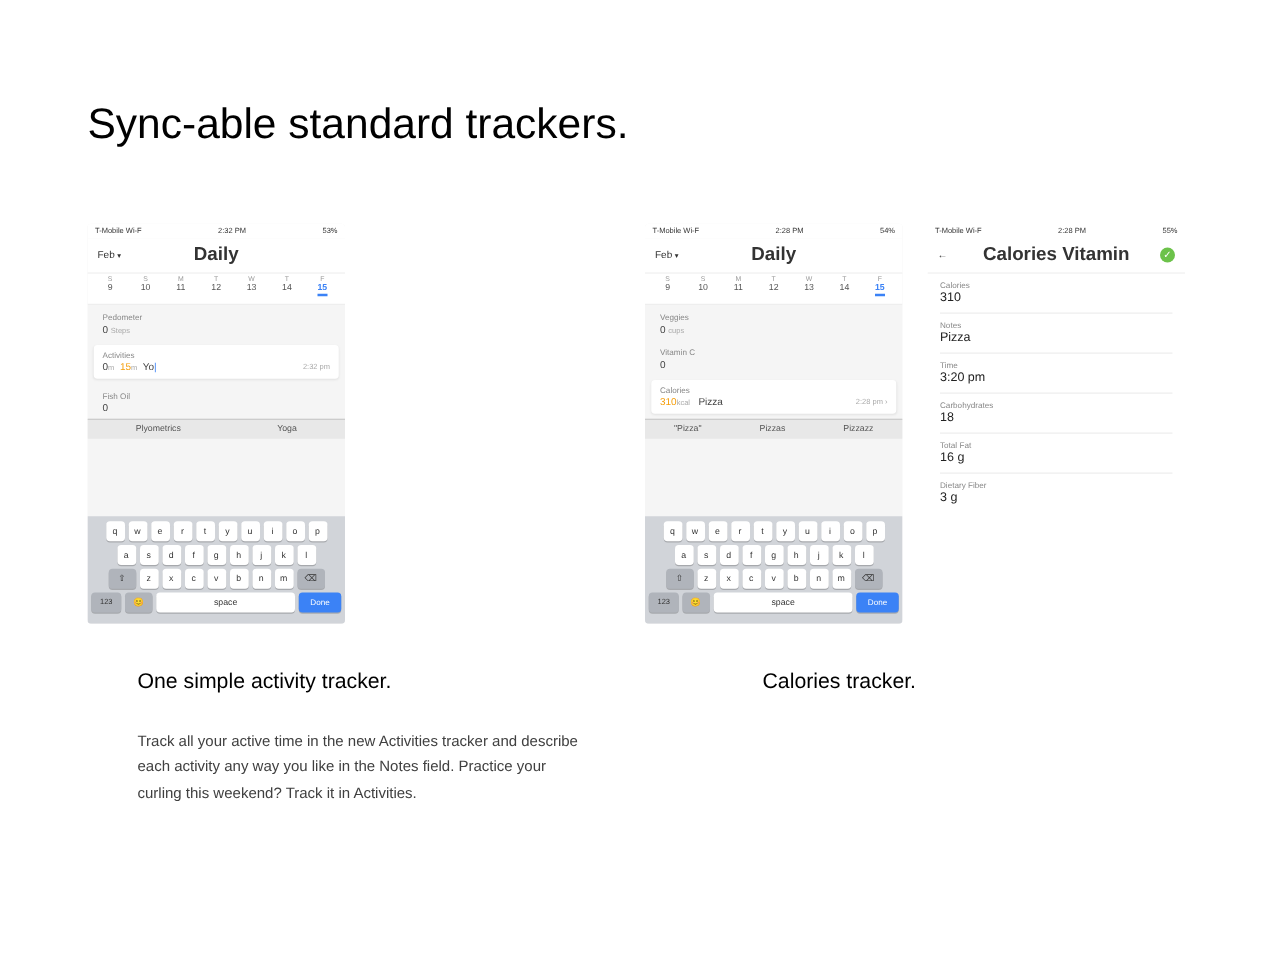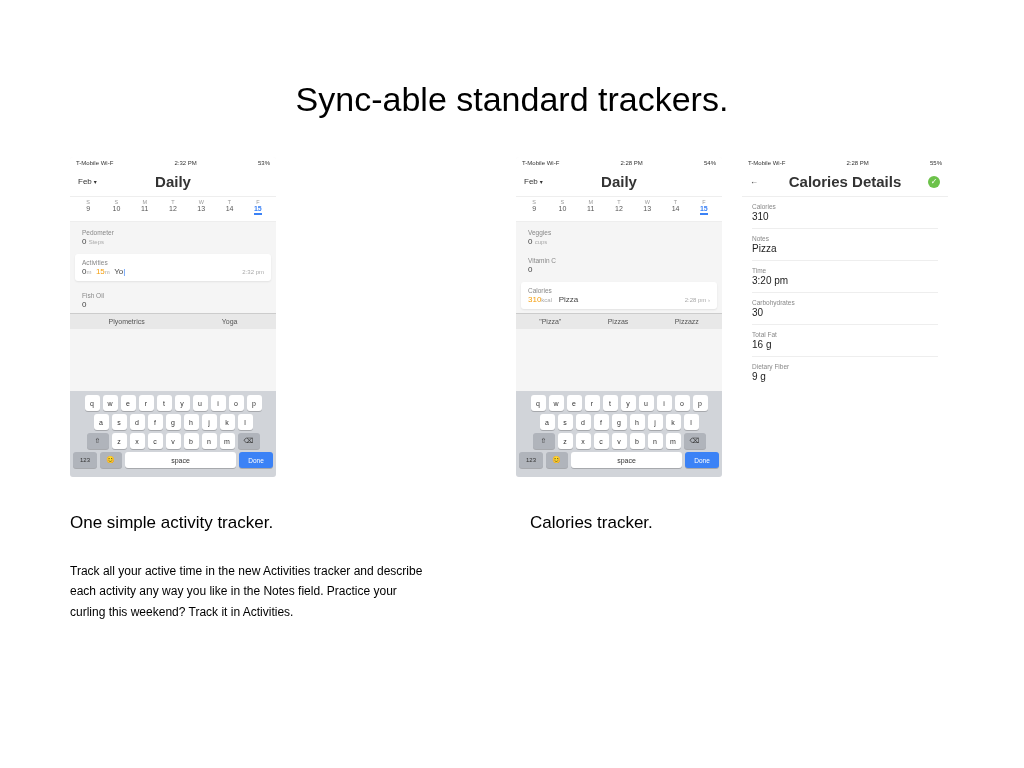--- a/index.html
+++ b/index.html
@@ -8,22 +8,21 @@
     background: #fff;
     font-family: Arial, Helvetica, sans-serif;
     width: 1024px;
     height: 768px;
     padding: 80px 70px 0 70px;
     color: #000;
   }
   .page-title {
     font-size: 34px;
     font-weight: 400;
-    margin: 0 0 38px 0;
-    text-align: center;
+    margin: 0 0 60px 0;
   }
   .phones-row {
     display: flex;
     gap: 20px;
     margin-bottom: 36px;
   }
   .phone {
     width: 206px;
     height: 320px;
     background: #f5f5f5;
@@ -107,25 +106,25 @@
   .key-space { flex:1; }
   .key-done { background:#3b82f6; color:#fff; width:34px; font-size:6.5px;}
   .key-123 { width:24px; background:#b0b4bb; font-size:6px;}
   .kb-bottom { display:flex; gap:3px; }
   .detail-body { background:#fff; flex:1; }
   .detail-card { padding: 6px 10px; }
   .detail-lbl { font-size:6.5px; color:#888; margin-bottom:1px;}
   .detail-val { font-size:10px; color:#222; font-weight:500;}
   .detail-sep { height:1px; background:#eee; margin:0 10px;}
   .captions-row { display:flex; }
-  .cap-col { display:flex; flex-direction:column; }
+  .cap-col { display:flex; flex-direction:column;margin-left:40px; }
   .cap-col.left { width: 360px; margin-right: 100px; }
   .cap-col.right { flex:1;gap:21px; }
   .cap-title { font-size:17px; font-weight:400; margin:0 0 16px 0; }
-  .cap-body { font-size:12px; line-height:1.7; color:#000000; max-width:400px;}
+  .cap-body { font-size:12px; line-height:1.7; color:#404040; max-width:400px;}
 </style>
 </head>
 <body>
 
 <h1 class="page-title">Sync-able standard trackers.</h1>
 
 <div class="phones-row">
 
   <div class="phone">
     <div class="status-bar">
@@ -350,21 +349,21 @@
   </div>
 
   <div class="phone" style="background:#fff;">
     <div class="status-bar">
       <span>T-Mobile Wi-F</span>
       <span>2:28 PM</span>
       <span>55%</span>
     </div>
     <div class="nav-bar">
       <span class="nav-left">←</span>
-      <span class="nav-center">Calories Details</span>
+      <span class="nav-center">Calories Vitamin</span>
       <span class="nav-right">
           <span class="check-circle">✓</span>
         </span>
     </div>
     <div class="detail-body" id="details-list">
         <div class="detail-card">
           <div class="detail-lbl">Calories</div>
           <div class="detail-val">310</div>
         </div>
         <div class="detail-sep"></div>
@@ -373,31 +372,31 @@
           <div class="detail-val">Pizza</div>
         </div>
         <div class="detail-sep"></div>
         <div class="detail-card">
           <div class="detail-lbl">Time</div>
           <div class="detail-val">3:20 pm</div>
         </div>
         <div class="detail-sep"></div>
         <div class="detail-card">
           <div class="detail-lbl">Carbohydrates</div>
-          <div class="detail-val">30</div>
+          <div class="detail-val">18</div>
         </div>
         <div class="detail-sep"></div>
         <div class="detail-card">
           <div class="detail-lbl">Total Fat</div>
           <div class="detail-val">16 g</div>
         </div>
         <div class="detail-sep"></div>
         <div class="detail-card">
           <div class="detail-lbl">Dietary Fiber</div>
-          <div class="detail-val">9 g</div>
+          <div class="detail-val">3 g</div>
         </div>
       </div>
   </div>
 
 </div>
 
 <div class="captions-row">
   <div class="cap-col left">
     <h3 class="cap-title">One simple activity tracker.</h3>
     <p class="cap-body">Track all your active time in the new Activities tracker and describe each activity any way you like in the Notes field. Practice your curling this weekend? Track it in Activities.</p>

